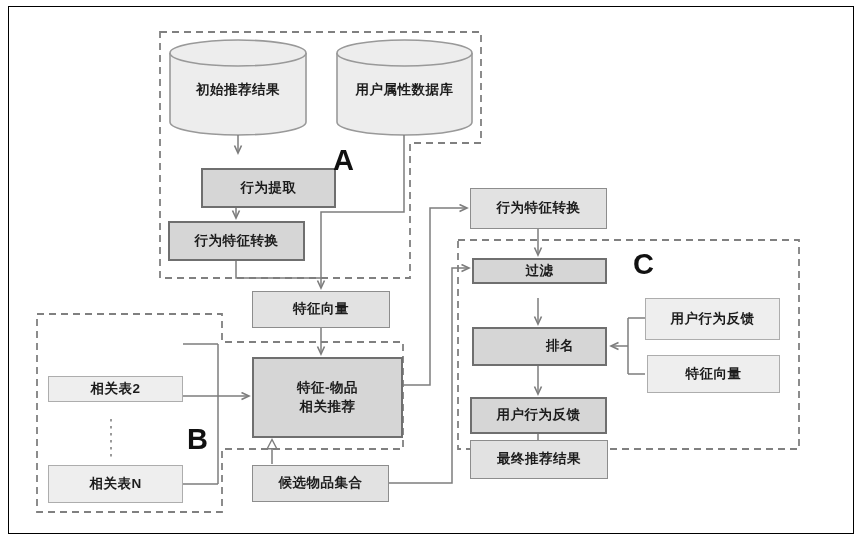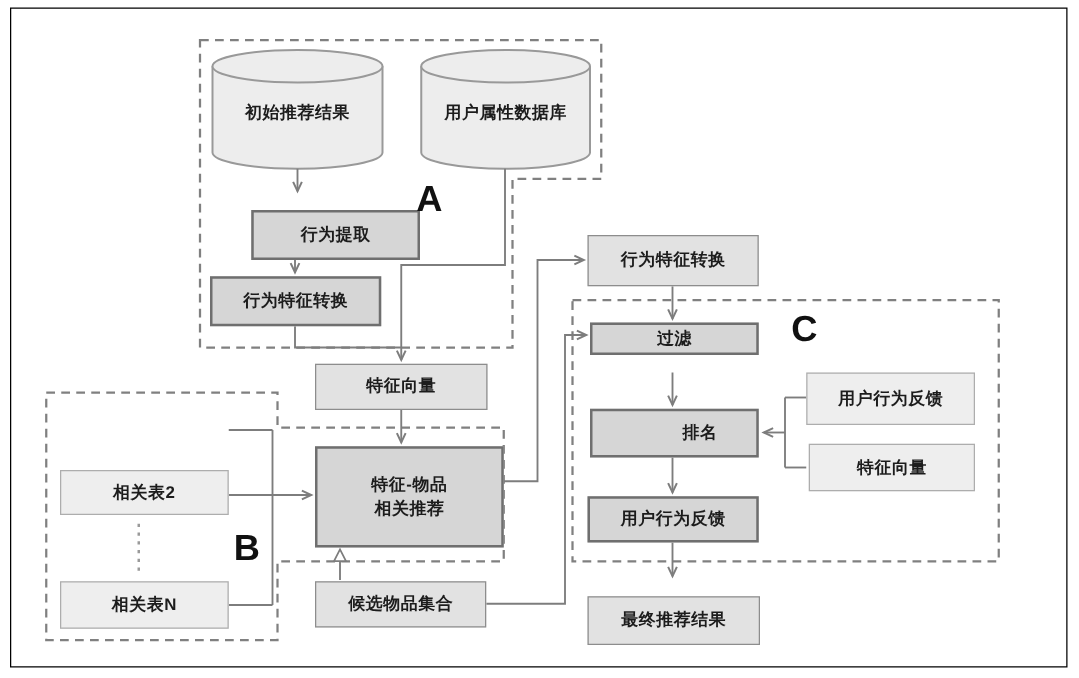--- a/index.html
+++ b/index.html
@@ -95,30 +95,30 @@
 
   <div class="node dark" style="left:168px;top:168px;width:135px;height:40px;margin-left:33px;">行为提取</div>
   <div class="node dark" style="left:168px;top:221px;width:137px;height:40px;">行为特征转换</div>
   <div class="node mid" style="left:252px;top:291px;width:138px;height:37px;">特征向量</div>
 
   <div class="node dark" style="left:252px;top:357px;width:151px;height:81px;">
     <span>特征-物品</span>
     <span>相关推荐</span>
   </div>
 
-  <div class="node light" style="left:48px;top:376px;width:135px;height:36px;">相关表2</div>
+  <div class="node light" style="left:48px;top:376px;width:135px;height:26px;">相关表2</div>
   <div class="node light" style="left:48px;top:465px;width:135px;height:38px;">相关表N</div>
 
   <div class="node mid" style="left:252px;top:465px;width:137px;height:37px;">候选物品集合</div>
 
   <div class="node mid" style="left:470px;top:188px;width:137px;height:41px;">行为特征转换</div>
   <div class="node dark" style="left:472px;top:258px;width:135px;height:26px;">过滤</div>
   <div class="node dark" style="left:472px;top:327px;width:135px;height:39px;padding-left:41px;">排名</div>
   <div class="node dark" style="left:470px;top:397px;width:137px;height:37px;">用户行为反馈</div>
-  <div class="node mid" style="left:470px;top:477px;width:138px;height:39px;">最终推荐结果</div>
+  <div class="node mid" style="left:470px;top:440px;width:138px;height:39px;">最终推荐结果</div>
 
   <div class="node light" style="left:645px;top:298px;width:135px;height:42px;">用户行为反馈</div>
   <div class="node light" style="left:647px;top:355px;width:133px;height:38px;">特征向量</div>
 
   <div class="section-label" style="left:333px;top:144px;">A</div>
   <div class="section-label" style="left:187px;top:423px;">B</div>
   <div class="section-label" style="left:633px;top:248px;">C</div>
 </div>
 
 </body></html>

